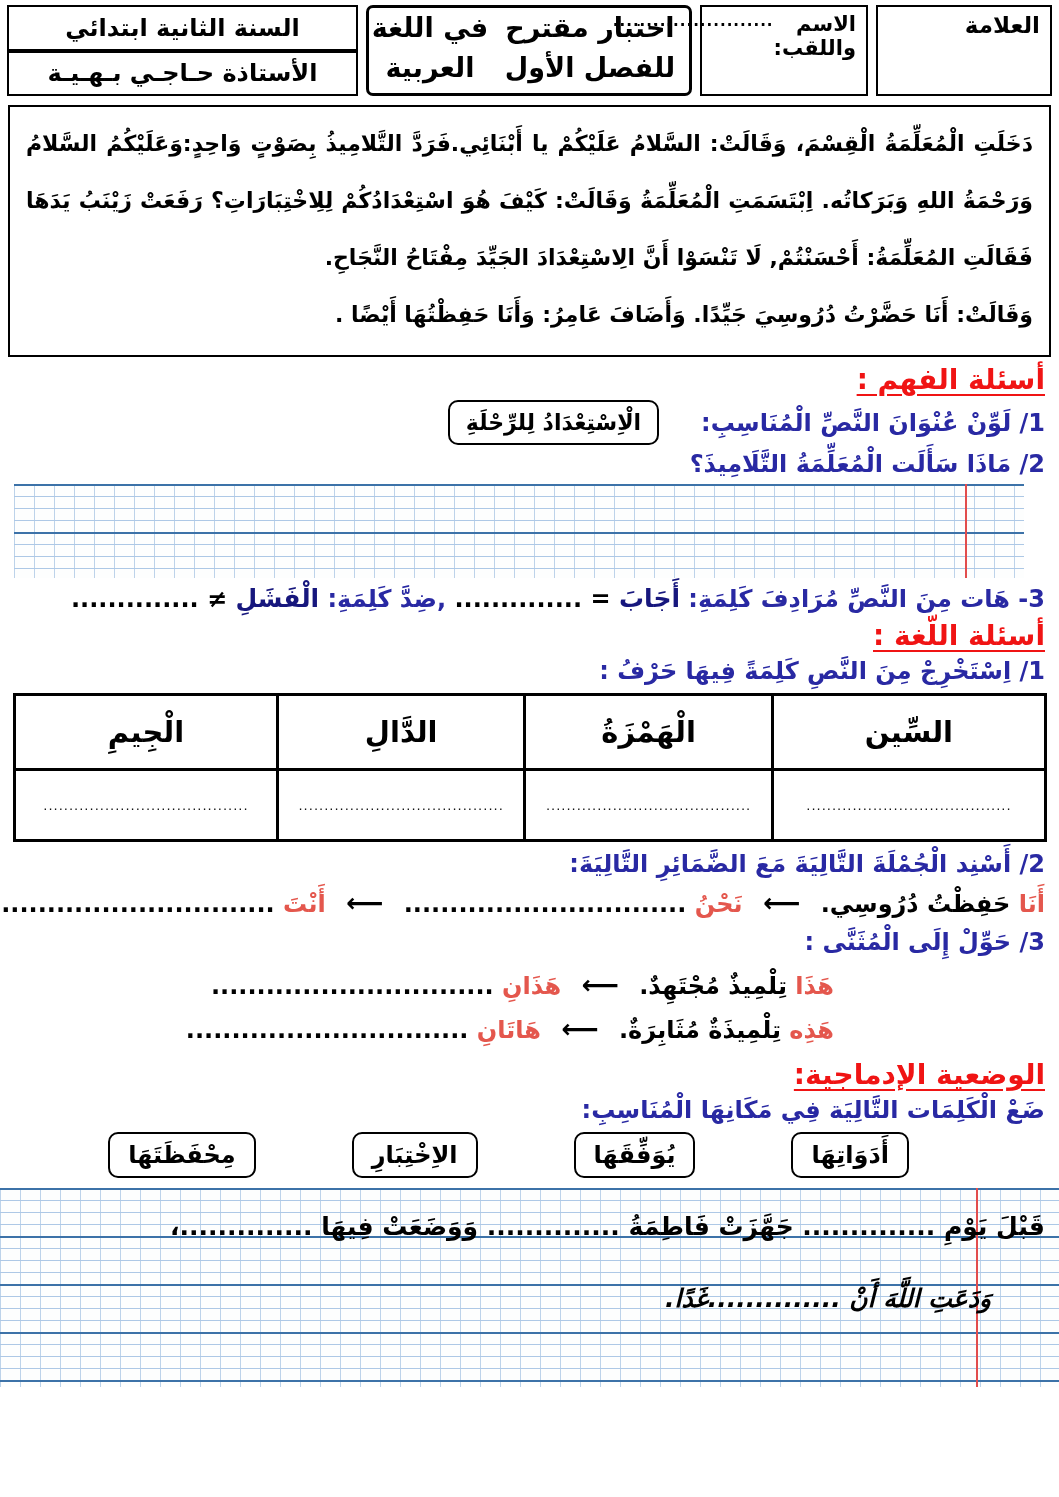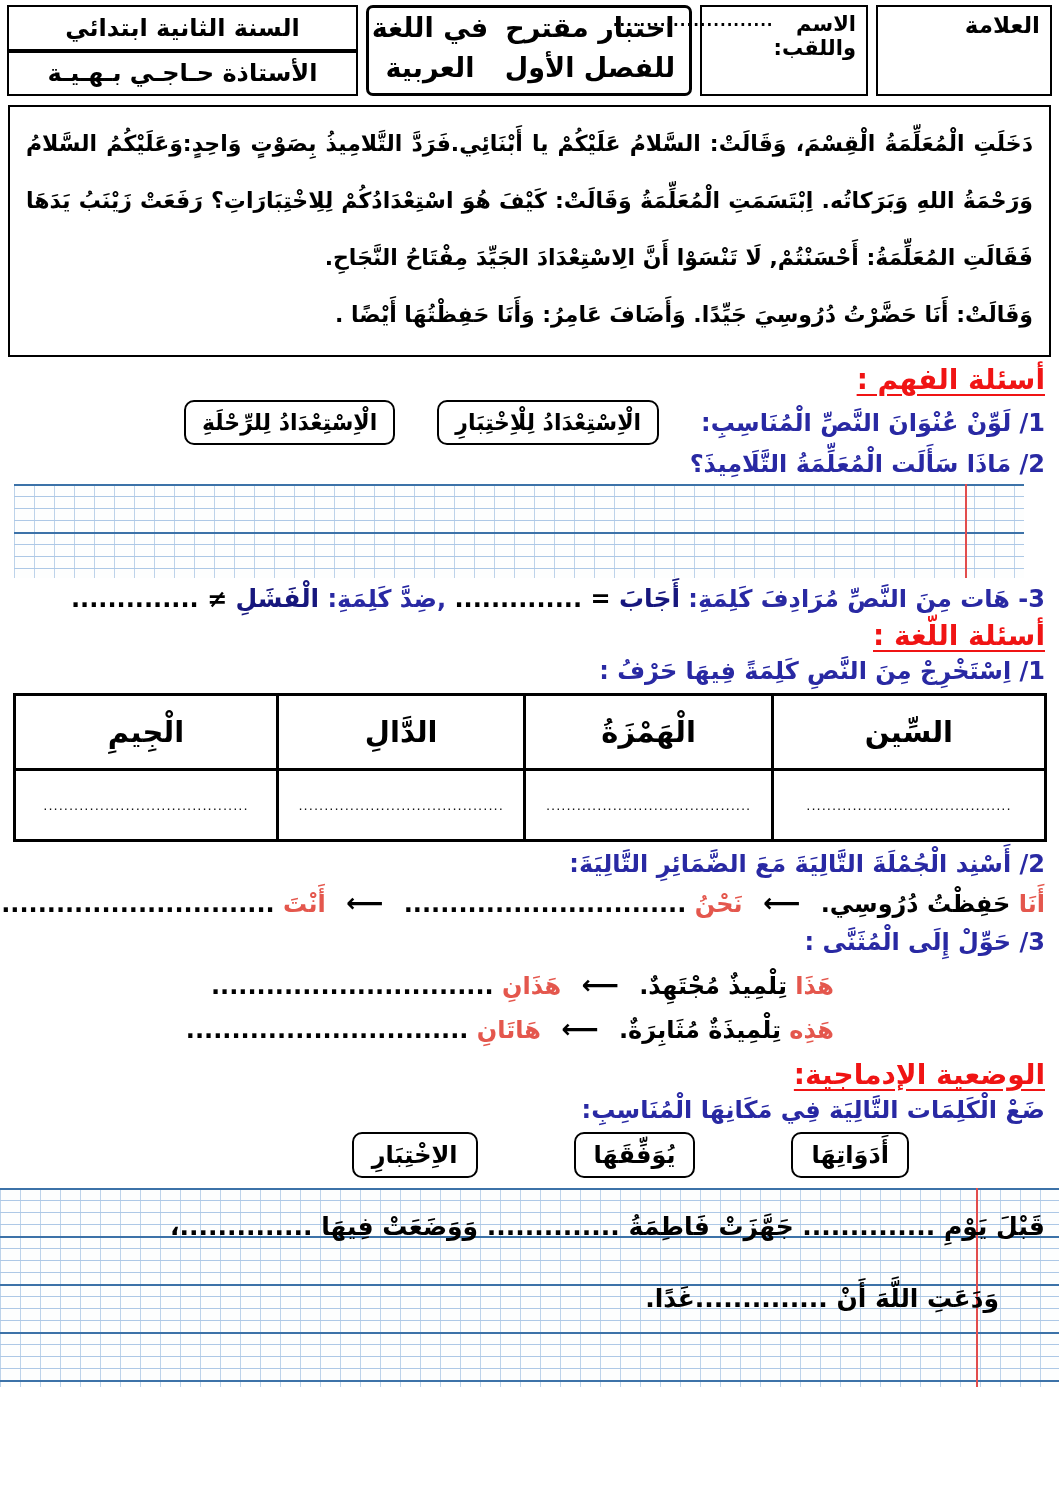--- a/index.html
+++ b/index.html
@@ -87,21 +87,20 @@
   <div class="line stretch">دَخَلَتِ الْمُعَلِّمَةُ الْقِسْمَ، وَقَالَتْ: السَّلامُ عَلَيْكُمْ يا أَبْنَائِي.فَرَدَّ التَّلامِيذُ بِصَوْتٍ وَاحِدٍ:وَعَلَيْكُمُ السَّلامُ</div>
   <div class="line stretch">وَرَحْمَةُ اللهِ وَبَرَكاتُه. اِبْتَسَمَتِ الْمُعَلِّمَةُ وَقَالَتْ: كَيْفَ هُوَ اسْتِعْدَادُكُمْ لِلِاخْتِبَارَاتِ؟ رَفَعَتْ زَيْنَبُ يَدَهَا</div>
   <div class="line">فَقَالَتِ المُعَلِّمَةُ: أَحْسَنْتُمْ, لَا تَنْسَوْا أَنَّ الِاسْتِعْدَادَ الجَيِّدَ مِفْتَاحُ النَّجَاحِ.</div>
   <div class="line">وَقَالَتْ: أَنَا حَضَّرْتُ دُرُوسِيَ جَيِّدًا. وَأَضَافَ عَامِرُ: وَأَنَا حَفِظْتُهَا أَيْضًا .</div>
 </div>
 
 <div class="section-heading">أسئلة الفهم :</div>
 
 <div class="q1-row">
   <span class="question" style="margin:0;">1/ لَوِّنْ عُنْوَانَ النَّصِّ الْمُنَاسِبِ:</span>
-  <span class="option-box">الْاِسْتِعْدَادُ لِلْاِخْتِبَارِ</span>
   <span class="option-box">الْاِسْتِعْدَادُ لِلرِّحْلَةِ</span>
 </div>
 
 <div class="question">2/ مَاذَا سَأَلَت الْمُعَلِّمَةُ التَّلَامِيذَ؟</div>
 
 <div class="grid-area grid1">
   <div class="red-line" style="right:57px;"></div>
 </div>
 
 <div class="question">
@@ -172,19 +171,20 @@
 </div>
 
 <div class="section-heading">الوضعية الإدماجية:</div>
 
 <div class="question">ضَعْ الْكَلِمَات التَّالِيَة فِي مَكَانِهَا الْمُنَاسِبِ:</div>
 
 <div class="word-bank">
   <span class="word-chip">أَدَوَاتِهَا</span>
   <span class="word-chip">يُوَفِّقَهَا</span>
   <span class="word-chip">الاِخْتِبَارِ</span>
+  <span class="word-chip">مِحْفَظَتَهَا</span>
 </div>
 
 <div class="grid-area grid2">
   <div class="red-line" style="right:81px;"></div>
   <div class="grid-text" style="top:24px;right:14px;">قَبْلَ يَوْمِ .............. جَهَّزَتْ فَاطِمَةُ .............. وَوَضَعَتْ فِيهَا ..............،</div>
-  <div class="grid-text" style="top:96px;right:60px;">وَدَعَتِ اللَّهَ أَنْ ..............غَدًا.</div>
+  <div class="grid-text" style="top:96px;right:68px;font-style:italic;">وَدَعَتِ اللَّهَ أَنْ ..............غَدًا.</div>
 </div>
 
 </body></html>

